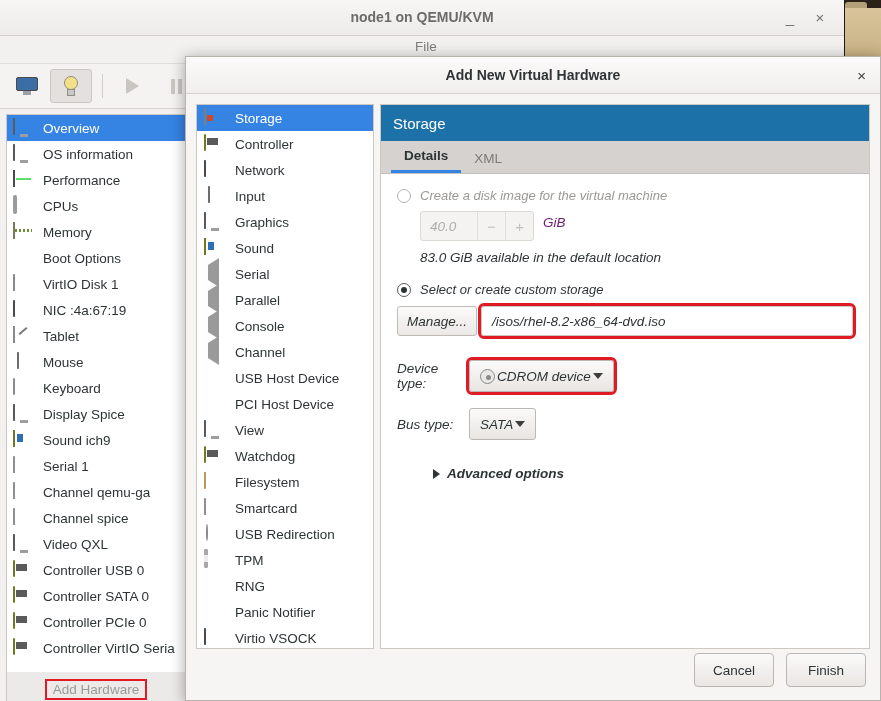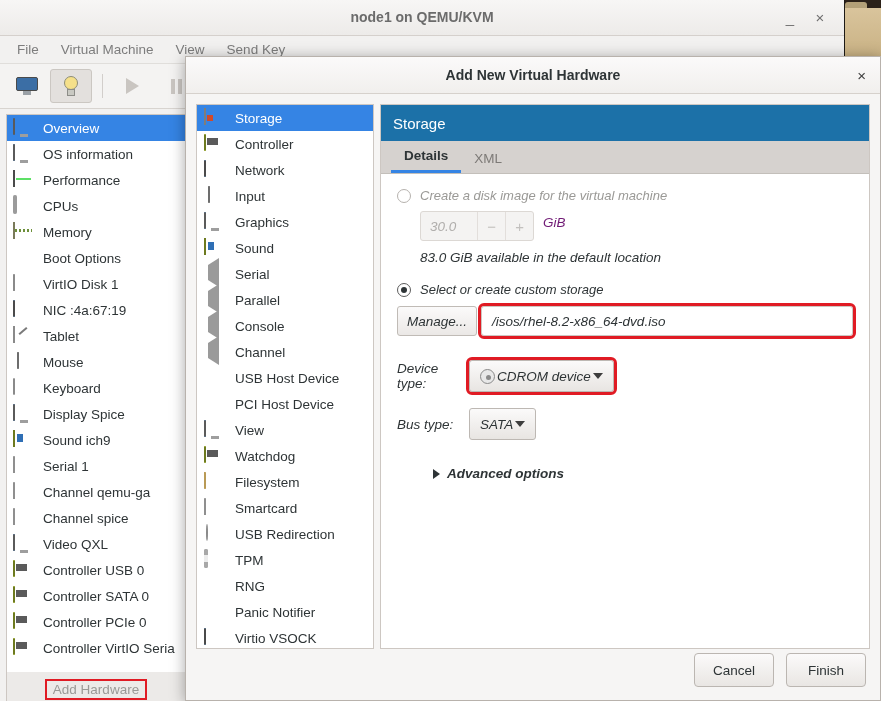--- a/index.html
+++ b/index.html
@@ -67,20 +67,21 @@
   #vm-min { right: 44px; }
   #vm-close { right: 14px; }
 
   #vm-menubar {
     height: 28px;
     background: #f2f1f0;
     padding-left: 8px;
     display: flex; align-items: center;
     gap: 4px;
     border-bottom: 1px solid #e0dedb;
+    flex-direction: column;
   }
   .menu-item {
     padding: 3px 9px;
     font-size: 13.5px;
     color: #7d7d7d;
     cursor: pointer;
     white-space: nowrap;
   }
 
   #vm-toolbar {
@@ -625,21 +626,21 @@
 
       <div id="storage-form">
 
         <div class="row">
           <span class="radio"></span>
           <span class="dim">Create a disk image for the virtual machine</span>
         </div>
 
         <div class="row">
           <div class="spin">
-            <div class="val">30.0</div>
+            <div class="val">40.0</div>
             <div class="btn">−</div>
             <div class="btn">+</div>
           </div>
           <span class="unit">GiB</span>
         </div>
 
         <div class="avail">83.0 GiB available in the default location</div>
 
         <div class="row" style="margin-top:17px">
           <span class="radio on"></span>

